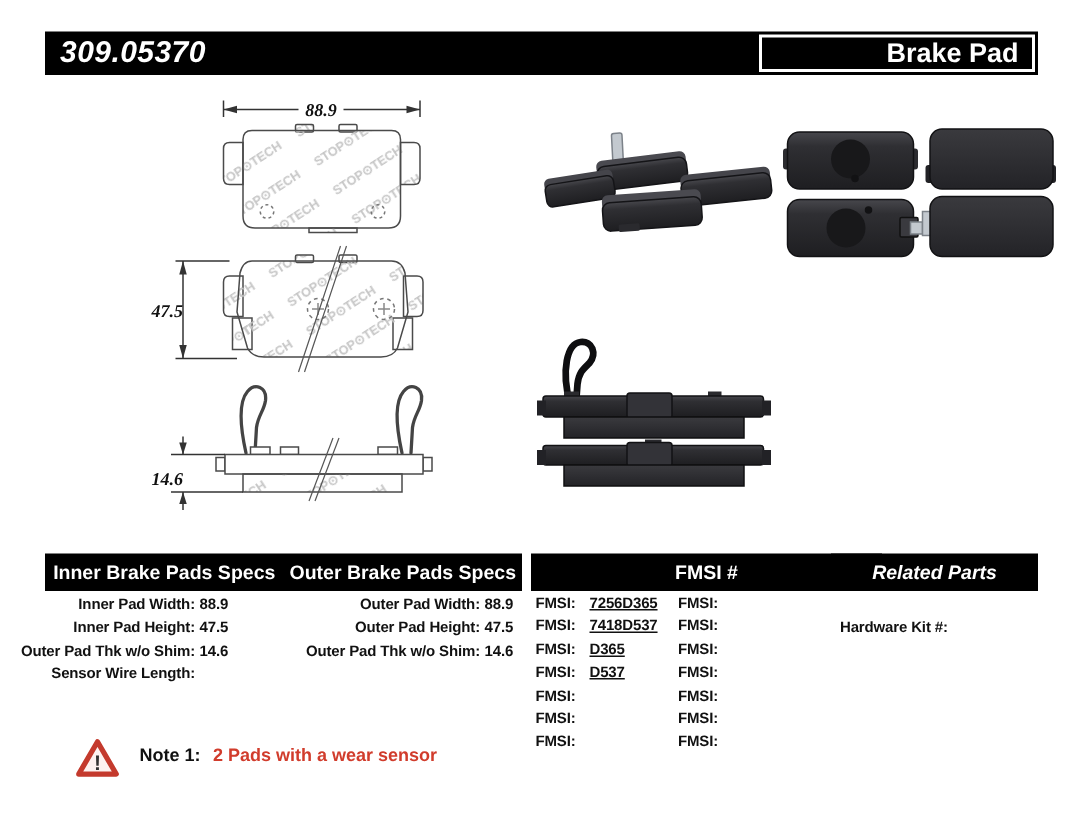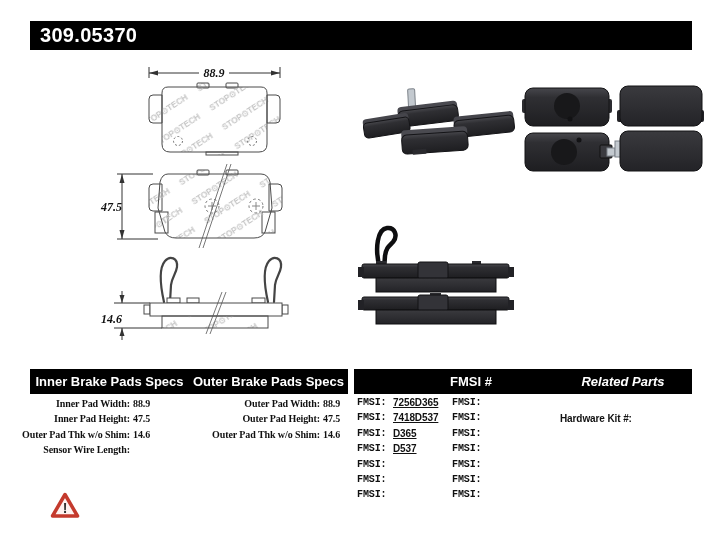--- a/index.html
+++ b/index.html
@@ -2,56 +2,59 @@
 <html><head>
 <meta charset="utf-8">
 <style>
   html,body{margin:0;padding:0;}
   body{
     width:720px;height:557px;background:#ffffff;position:relative;overflow:hidden;
     font-family:"Liberation Sans",sans-serif;color:#111;
   }
   
   .header-bar{position:absolute;left:30px;top:21px;width:662px;height:29px;background:#000;display:flex;align-items:center;box-sizing:border-box;}
-  .part-number{color:#fff;font-weight:bold;font-size:20px;padding-left:10px;letter-spacing:.3px;white-space:nowrap;}
+  .part-number{color:#fff;font-weight:bold;font-size:20px;padding-left:10px;letter-spacing:.3px;white-space:nowrap;font-style:italic;}
   .product-box{position:absolute;top:2px;right:2px;bottom:2px;width:184px;border:2px solid #fff;box-sizing:border-box;display:flex;align-items:center;justify-content:flex-end;padding-right:9px;color:#fff;font-weight:bold;font-size:18px;white-space:nowrap;}
   
   .abs{position:absolute;}
   .dim{font-family:"Liberation Serif",serif;font-style:italic;font-weight:bold;font-size:12px;fill:#111;}
   
   .th-bar{position:absolute;height:25px;background:#000;color:#fff;font-weight:bold;font-size:13px;display:flex;align-items:center;box-sizing:border-box;}
   .specs-bar{left:30px;top:369px;width:318px;}
   .specs-bar .half{flex:1;text-align:center;}
   .fmsi-bar{left:354px;top:369px;width:234px;justify-content:center;}
   .related-bar{left:554px;top:369px;width:138px;justify-content:center;font-style:italic;}
   .col{position:absolute;font-size:10px;font-weight:bold;letter-spacing:-.1px;}
-  .spec-row{position:relative;height:15.4px;font-family:Liberation Serif, serif;}
+  .spec-row{position:relative;height:15.4px;}
   .spec-label{position:absolute;right:36px;top:1px;white-space:nowrap;}
   .spec-value{position:absolute;right:0;width:33px;top:1px;white-space:nowrap;}
   .inner-col{left:30px;top:397px;width:136px;}
   .outer-col{left:186px;top:397px;width:170px;}
   .fmsi-left{left:357px;top:397px;width:94px;}
   .fmsi-right{left:452px;top:397px;width:94px;}
   .fmsi-row{display:flex;height:15.4px;}
-  .fmsi-row .fmsi-label{width:36px;white-space:nowrap;font-family:Liberation Mono, monospace;}
+  .fmsi-row .fmsi-label{width:36px;white-space:nowrap;}
   .fmsi-row .fmsi-value{flex:1;white-space:nowrap;text-decoration:underline;}
   .related-col{left:560px;top:413px;width:132px;}
   .related-row{display:flex;height:15.4px;gap:4px;white-space:nowrap;}
   
   .notes{position:absolute;left:50px;top:492px;display:flex;align-items:flex-start;}
   .note-lines{margin-left:13px;font-size:12px;font-weight:bold;margin-top:3px;}
   .note-line{display:flex;height:16px;align-items:center;}
   .note-label{width:46px;white-space:nowrap;}
   .note-text{color:#d13c2c;padding-left:3px;white-space:nowrap;}
 </style>
 </head>
 <body>
 
 <div class="header-bar">
   <span class="part-number">309.05370</span>
+  <div class="product-box">
+    <span>Brake Pad</span>
+  </div>
 </div>
 
 <svg class="abs" style="left:100px;top:62px;" width="250" height="300" viewBox="0 0 250 300">
   <defs>
     <pattern id="wm" width="66" height="23" patternUnits="userSpaceOnUse" patternTransform="rotate(-33)">
       <text x="1" y="10" font-size="8.5" font-weight="bold" fill="#c6c6c6">STOP⊙TECH</text>
     </pattern>
   </defs>
 
   <g stroke="#4a4a4a" fill="url(#wm)" stroke-width="1">
@@ -336,14 +339,18 @@
     <span></span>
   </div>
 </div>
 
 <div class="notes">
   <svg width="30" height="27" viewBox="0 0 30 27">
     <path d="M15 2.5 L27.5 24 H2.5 Z" fill="#fdf2f0" stroke="#c43a2d" stroke-width="3.5" stroke-linejoin="round"></path>
     <text x="15" y="21" text-anchor="middle" font-size="14" font-weight="bold" fill="#333">!</text>
   </svg>
   <div class="note-lines">
+    <div class="note-line">
+      <span class="note-label">Note 1:</span>
+      <span class="note-text">2 Pads with a wear sensor</span>
+    </div>
   </div>
 </div>
 
 </body></html>

